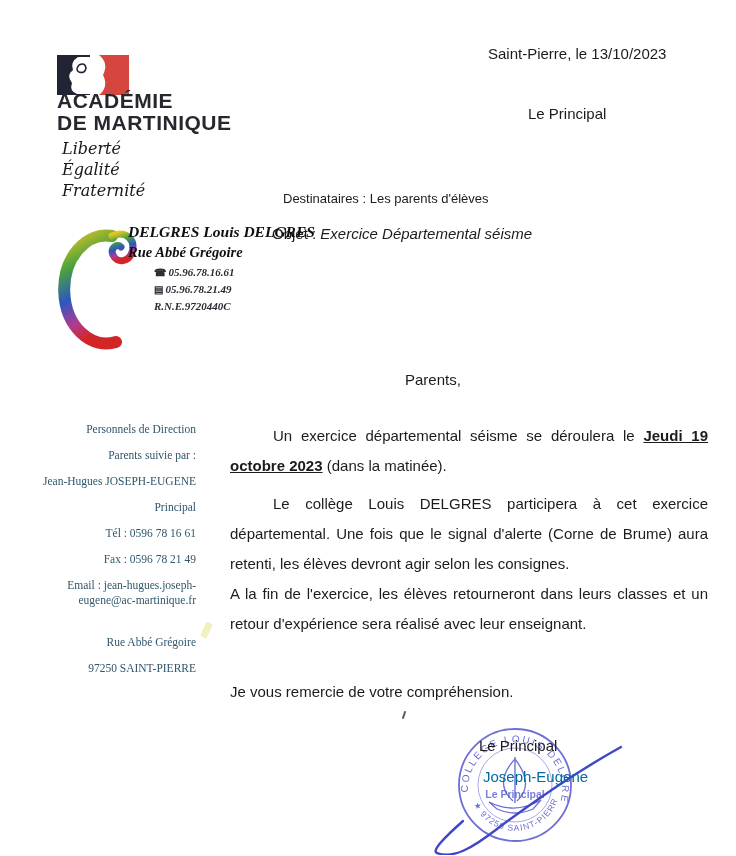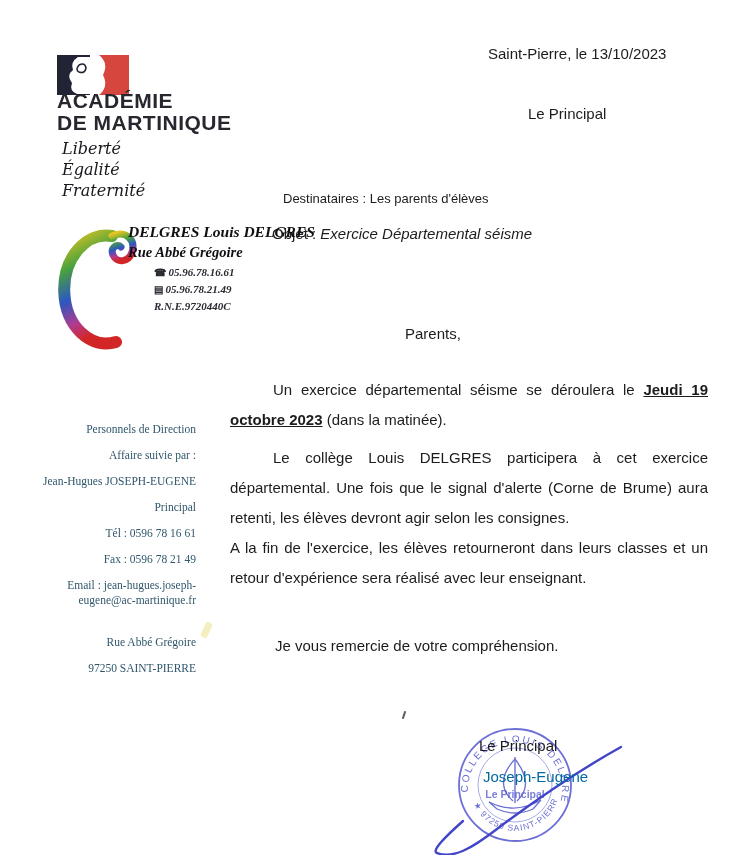--- a/index.html
+++ b/index.html
@@ -54,27 +54,27 @@
   .sidebar {
     position:absolute; left:28px; top:422px; width:168px;
     font-family:"Liberation Serif", serif; font-size:11.5px;
     color:#2f566b; line-height:15px;text-align:right;
   }
   .sidebar .sb-item { margin-bottom:11px; }
   .sidebar .sb-gap  { margin-top:27px; }
 
   
   .letter-body { position:absolute; left:230px; top:325px; width:478px; font-size:15px; }
-  .salutation { margin-left:175px; }
+  .salutation { margin-left:175px;margin-top:46px; }
   .para { text-align:justify; line-height:30px; }
   .p1 { margin-top:33px; text-indent:43px; }
   .p1 .date-emph { font-weight:bold; text-decoration:underline; }
   .p2 { margin-top:8px;  text-indent:43px; }
   .p3 { }
-  .p4 { margin-top:38px;margin-left:45px; }
+  .p4 { margin-top:38px; }
 
   
   .stamp-svg { position:absolute; left:425px; top:705px; }
   .sig-title { position:absolute; left:479px; top:737px; font-size:15px; color:#1a1a1a; }
   .sig-name  { position:absolute; left:483px; top:768px; font-size:15px; color:#0369a1; }
 
   
   .artifact-yellow {
     position:absolute; left:203px; top:622px; width:7px; height:16px;
     background:#f4efbe; transform:rotate(25deg); border-radius:2px;
@@ -137,21 +137,21 @@
       <div class="school-contact">
         <div><span class="cicon">☎</span><span>05.96.78.16.61</span></div>
         <div><span class="cicon">▤</span><span>05.96.78.21.49</span></div>
         <div>R.N.E.9720440C</div>
       </div>
     </div>
   </div>
 
   <div class="sidebar">
     <div class="sb-item">Personnels de Direction</div>
-    <div class="sb-item">Affaire suivie par :</div>
+    <div class="sb-item">Parents suivie par :</div>
     <div class="sb-item">Jean-Hugues JOSEPH-EUGENE</div>
     <div class="sb-item">Principal</div>
     <div class="sb-item">Tél : 0596 78 16 61</div>
     <div class="sb-item">Fax : 0596 78 21 49</div>
     <div class="sb-item">Email : jean-hugues.joseph-eugene@ac-martinique.fr</div>
     <div class="sb-item sb-gap">Rue Abbé Grégoire</div>
     <div class="sb-item">97250 SAINT-PIERRE</div>
   </div>
 
   <div class="letter-body">

